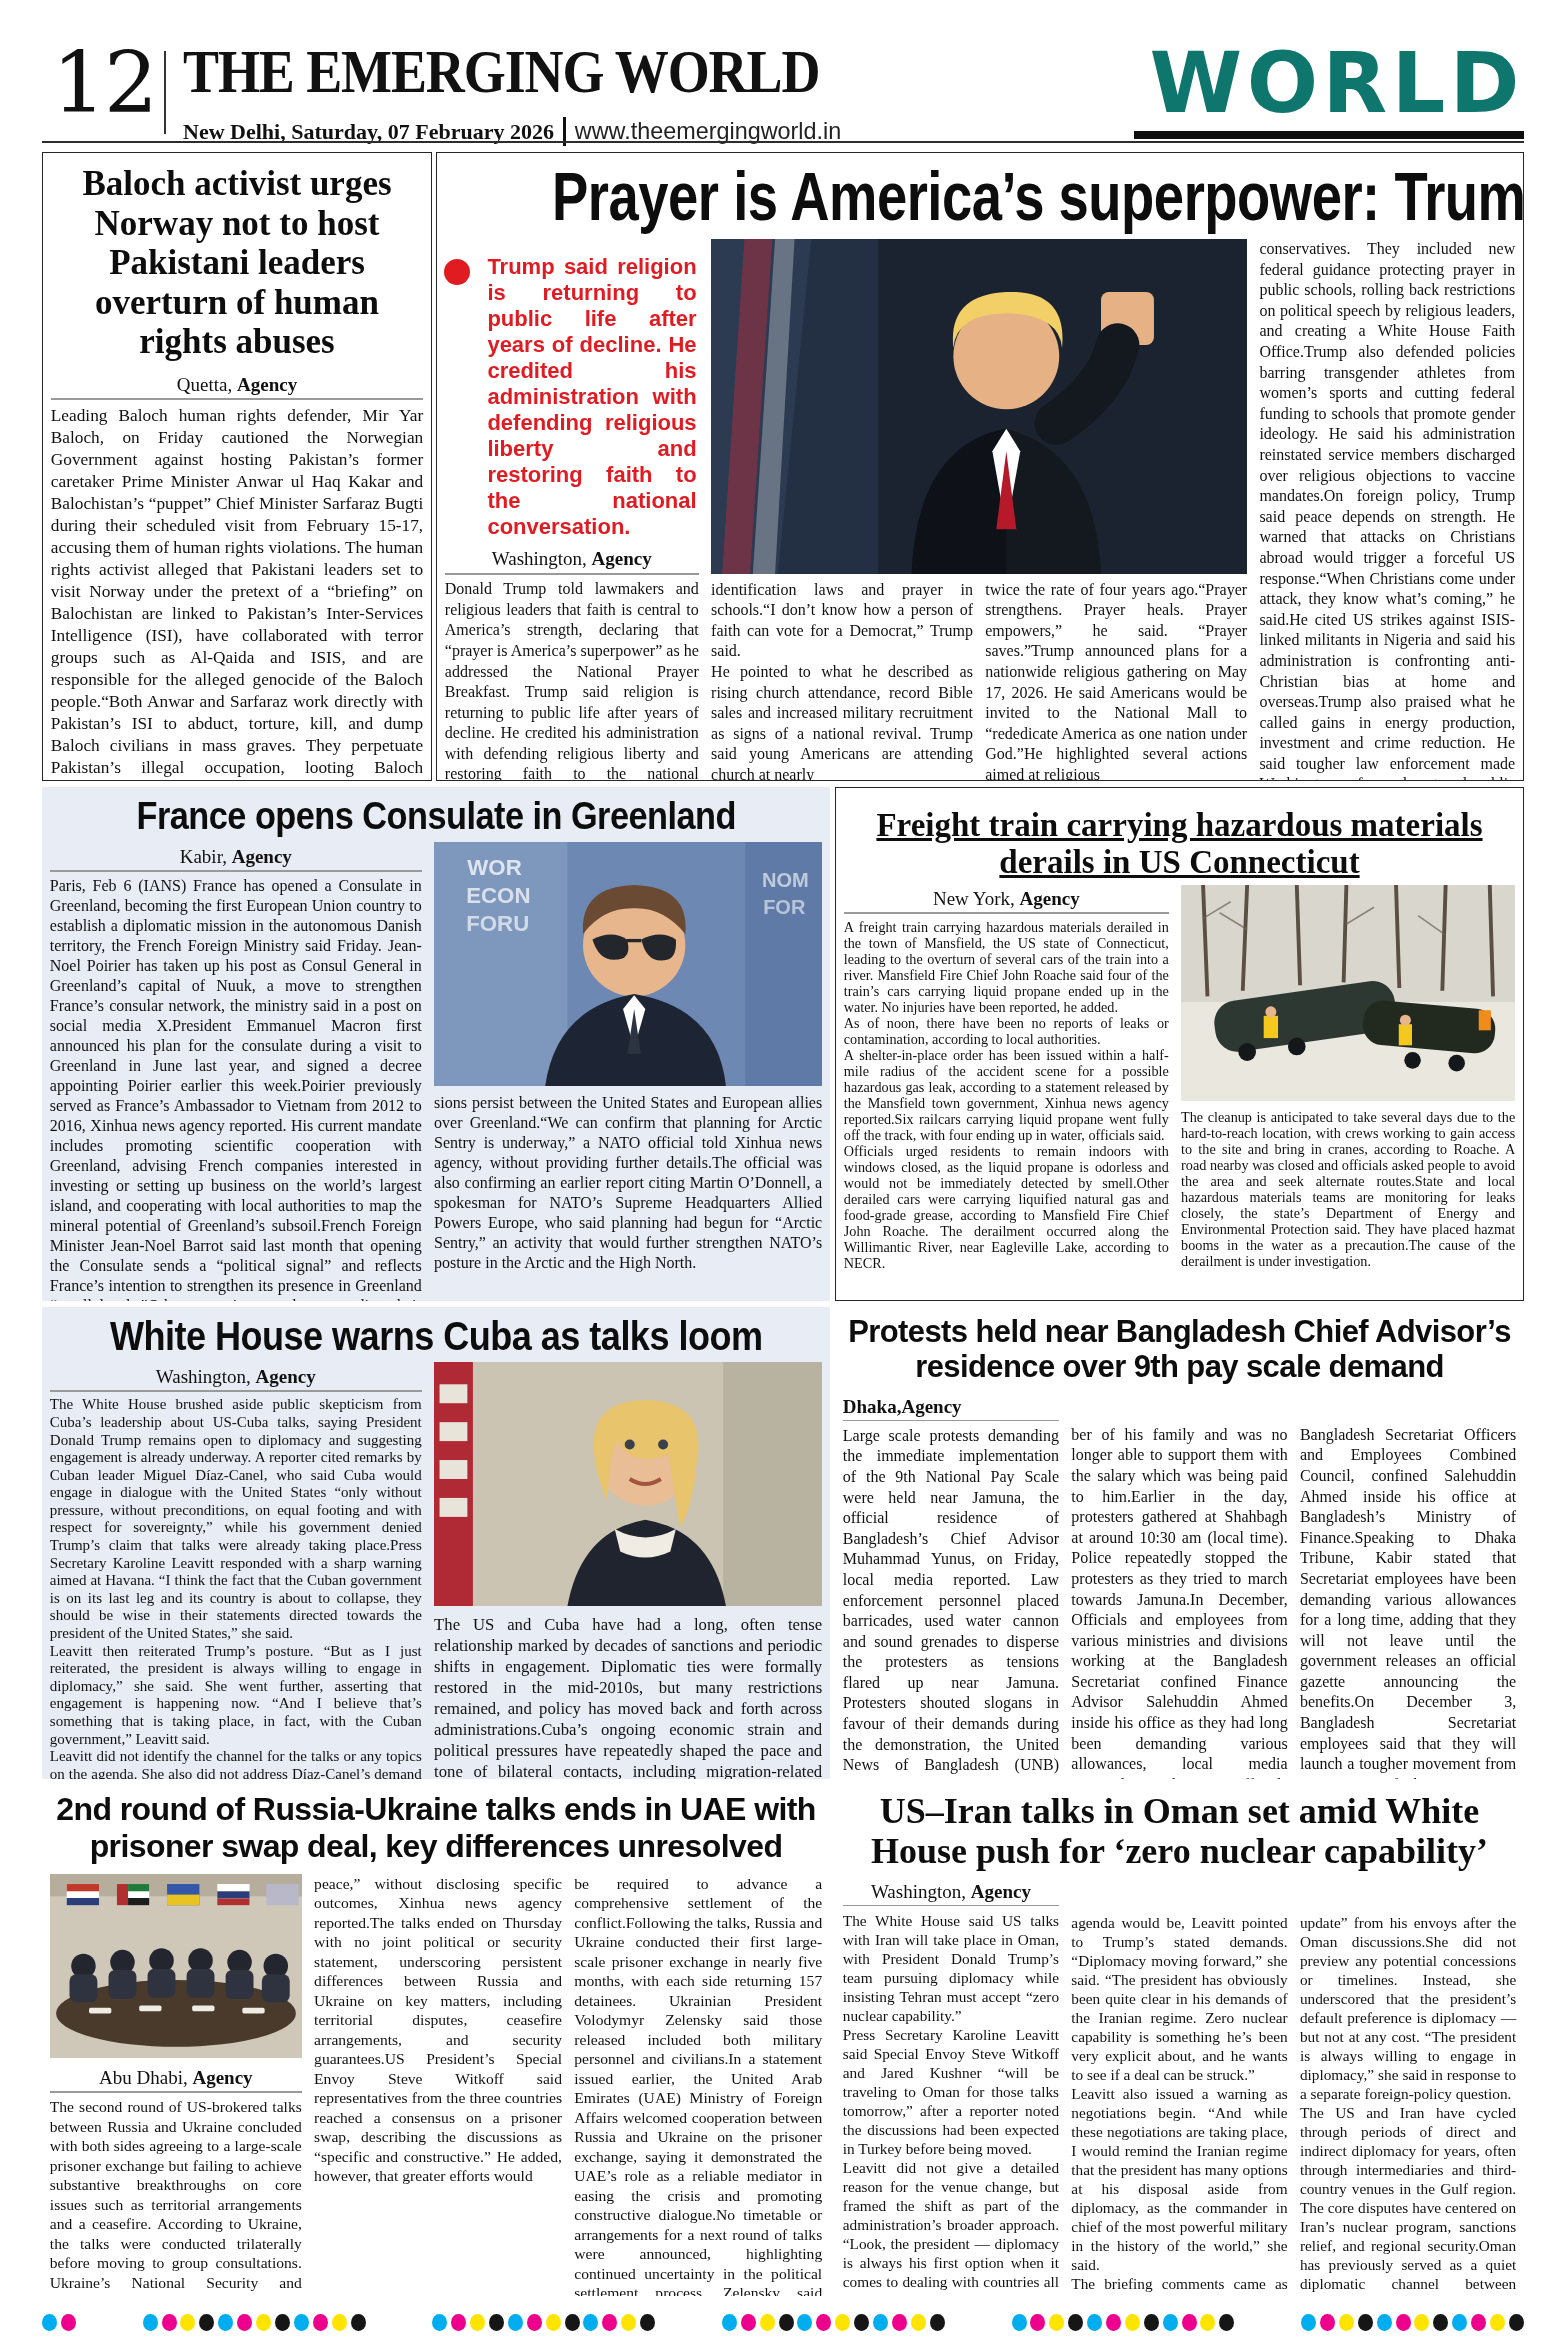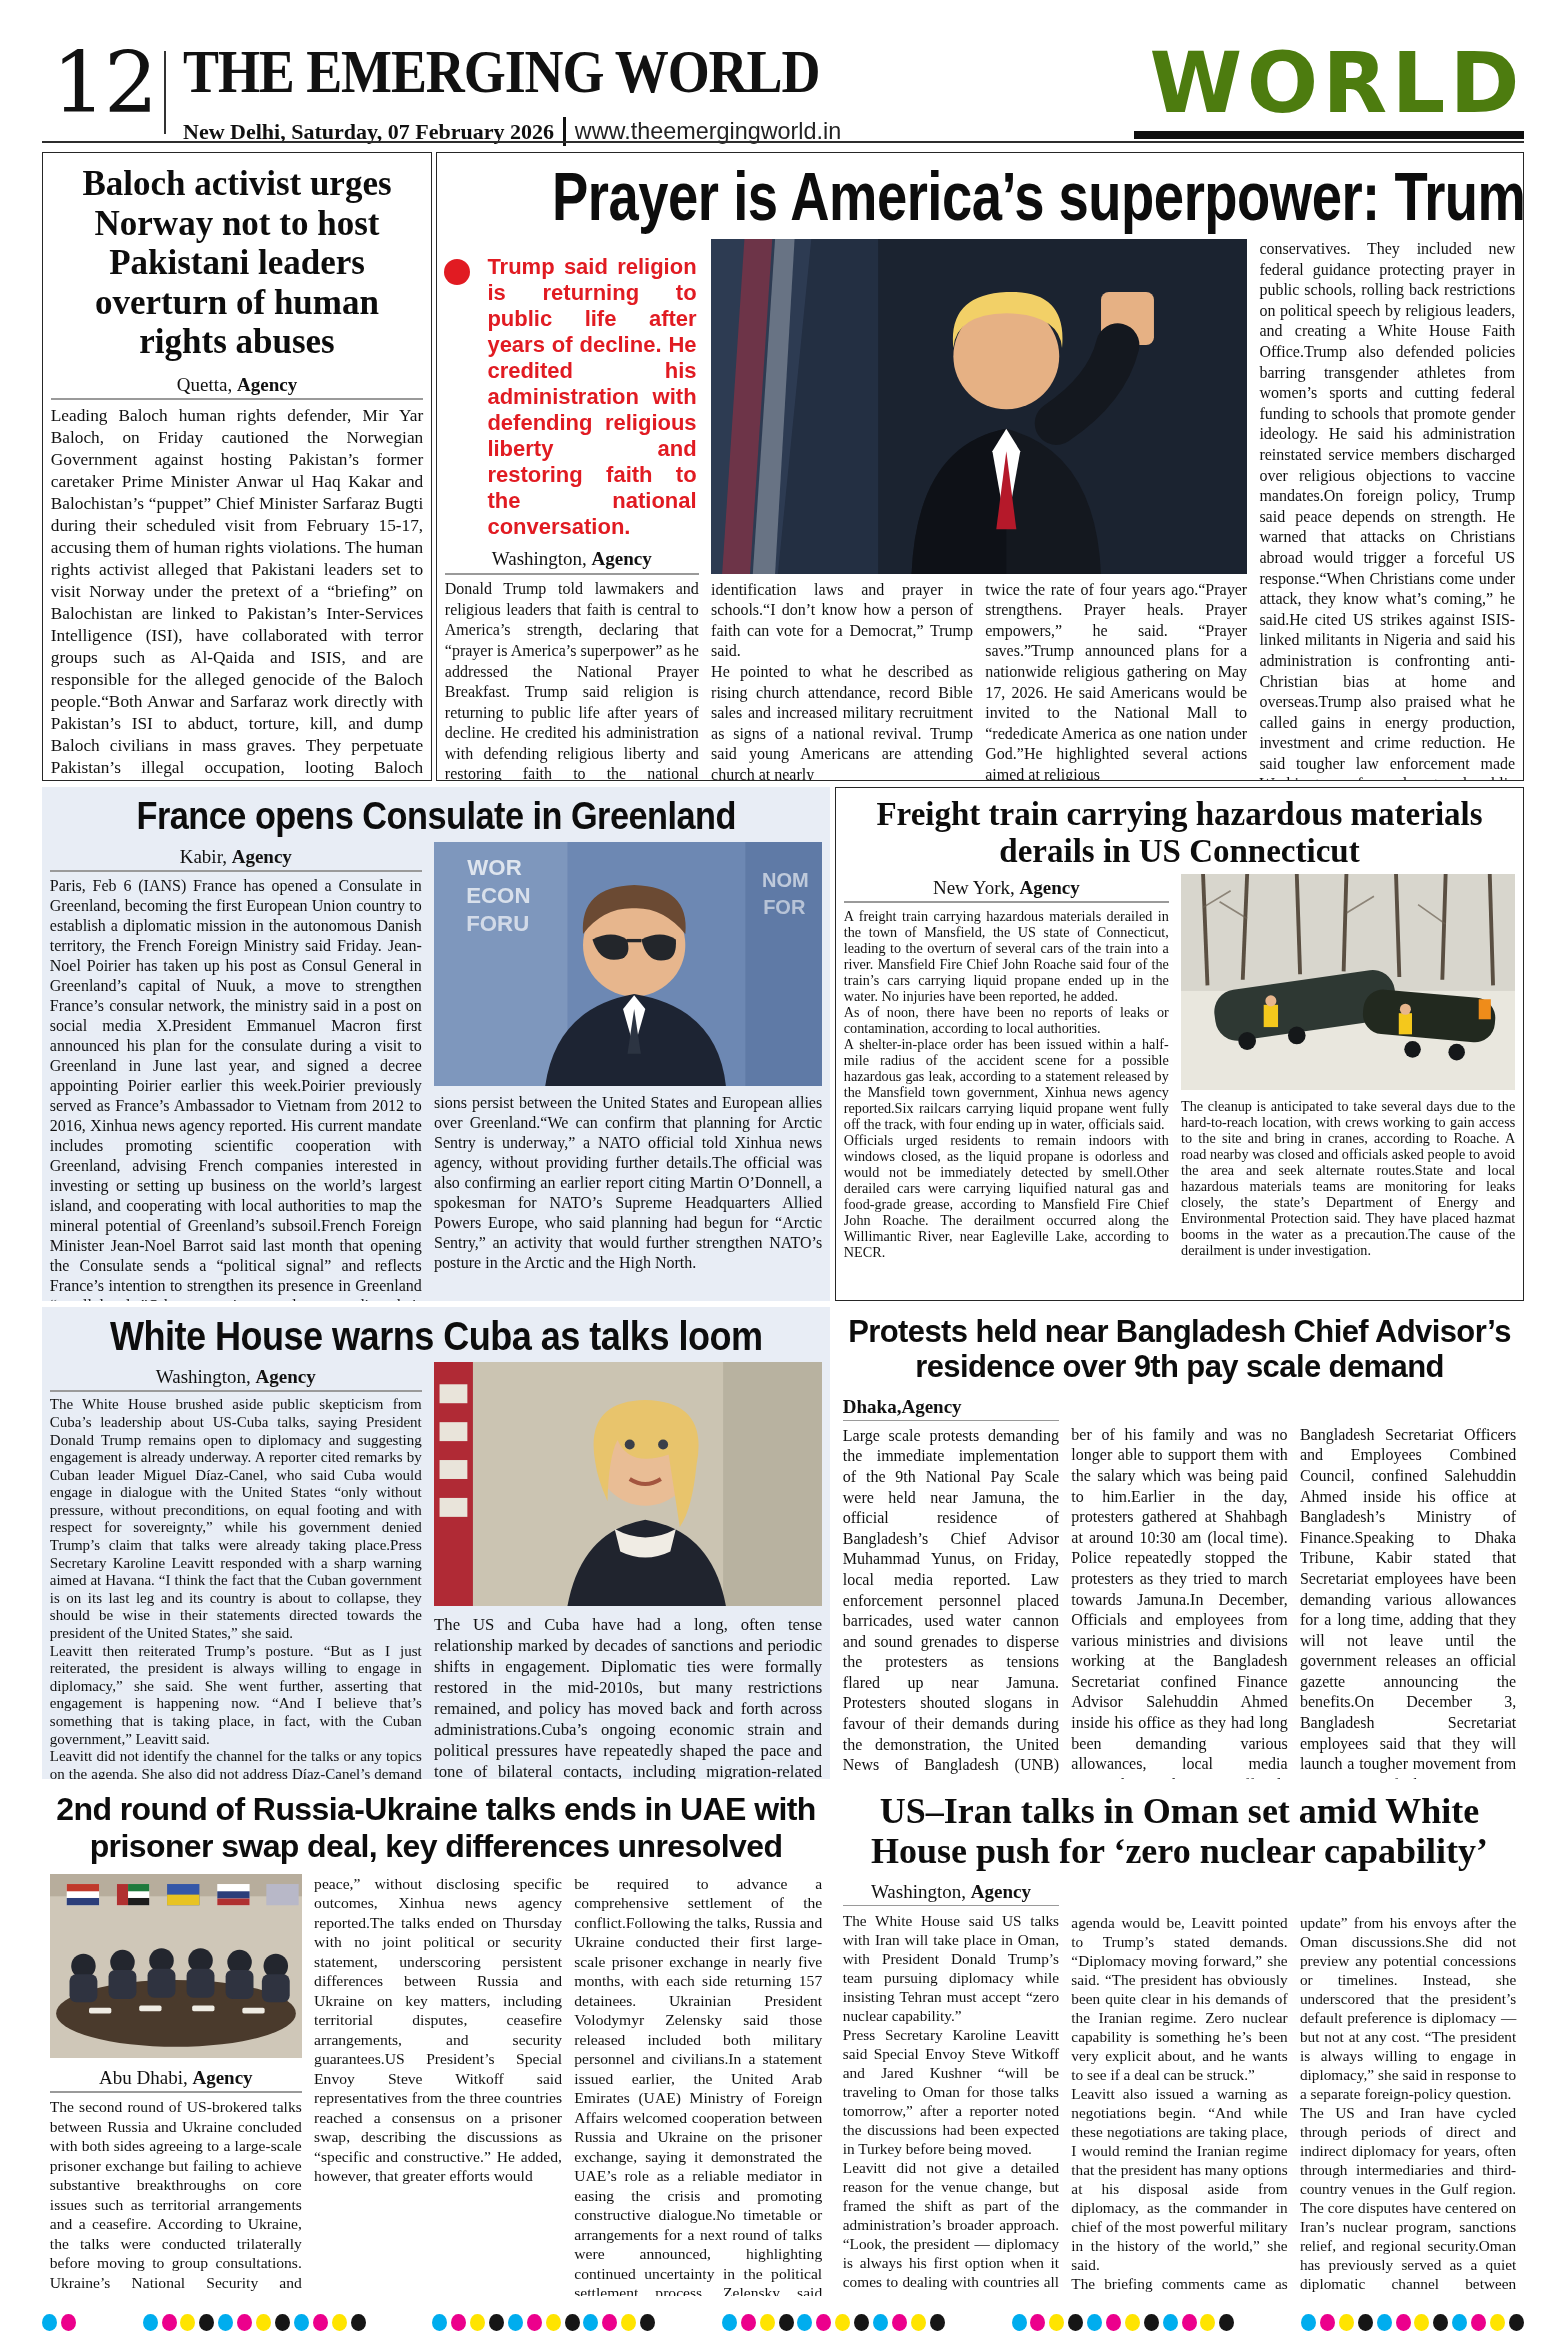--- a/index.html
+++ b/index.html
@@ -8,21 +8,21 @@
   
   #header{position:absolute;left:42px;top:43px;right:37px;height:96px;}
   .pagenum{position:absolute;left:10px;top:-10px;font-size:85px;font-weight:400;font-family:"DejaVu Serif",serif;letter-spacing:-2.2px;}
   .head-vbar{position:absolute;left:122px;top:7.8px;width:2.2px;height:83px;background:#333;}
   .mast{position:absolute;left:141px;top:-5.6px;}
   .mast-title{font-size:54px;font-weight:700;letter-spacing:-1.1px;font-family:"Liberation Serif",serif;white-space:nowrap;transform:scaleY(1.12);transform-origin:top left;}
   .mast-sub{display:flex;align-items:center;gap:9px;margin-top:18px;}
   .mast-date{font-size:22px;font-weight:700;white-space:nowrap;}
   .sub-vbar{width:2.8px;height:29px;background:#111;}
   .mast-url{font-size:23.4px;font-family:"Liberation Sans",sans-serif;color:#222;white-space:nowrap;}
-  .section-title{position:absolute;right:0;top:-9px;font-family:"DejaVu Sans",sans-serif;font-weight:700;font-size:84px;letter-spacing:4.5px;color:#4d7c0f;white-space:nowrap;}
+  .section-title{position:absolute;right:0;top:-9px;font-family:"DejaVu Sans",sans-serif;font-weight:700;font-size:84px;letter-spacing:4.5px;color:#0f766e;white-space:nowrap;}
   .section-bar{position:absolute;right:0;top:88px;width:390px;height:8.4px;background:#0e0e0e;}
   #header-rule{position:absolute;left:42px;right:37px;top:141px;height:1.7px;background:#2c2c2c;}
   
   .article{position:absolute;overflow:hidden;padding:5.6px 7.8px;}
   .bordered{border:1.7px solid #262626;}
   .bluebox{background:#e8edf5;}
   .headline{text-align:center;font-weight:700;color:#0d0d0d;}
   .h-serif{font-family:"Liberation Serif",serif;}
   .h-sans{font-family:"Liberation Sans",sans-serif;letter-spacing:-0.6px;}
   .squeeze{white-space:nowrap;transform:scaleX(.8);transform-origin:center top;}
@@ -39,21 +39,21 @@
   #a-trump .bt{font-size:16px;line-height:20.6px;}
   .pullquote{position:relative;color:#e11b22;font-family:"Liberation Sans",sans-serif;font-weight:700;font-size:22px;line-height:26px;text-align:justify;padding:14.5px 2.2px 5.6px 5.6px;}
   .pq-dot{position:absolute;left:-1.1px;top:20px;width:26px;height:26px;border-radius:50%;background:#e11b22;}
   .pq-text{display:block;padding-left:37px;}
   
   #a-baloch .bt{font-size:17.3px;line-height:22px;}
   #a-baloch .headline{font-size:35px;line-height:1.13;margin-top:5.6px;}
   #a-baloch .dateline{margin-top:9px;}
   #a-france .headline{font-size:39px;line-height:1.05;margin-top:3.3px;}
   #a-france .bt{font-size:16px;line-height:20px;}
-  #a-freight .headline{font-size:33px;line-height:1.12;margin-top:2px;}
+  #a-freight .headline{font-size:33px;line-height:1.12;margin-top:13px;text-decoration:underline;}
   #a-freight .bt{font-size:14.2px;line-height:16px;}
   #a-cuba .headline{font-size:41px;line-height:1.05;margin-top:2.2px;}
   #a-cuba .bt{font-size:15px;line-height:17.6px;}
   #a-bangla .headline{font-size:31px;line-height:1.15;margin-top:1.1px;}
   #a-bangla .bt{font-size:16px;line-height:20.6px;}
   #a-bangla .bt.wide{word-spacing:3.9px;}
   #a-russia .headline{font-size:32px;line-height:1.16;margin-top:1.1px;}
   #a-russia .bt{font-size:15.6px;line-height:19.5px;}
   #a-iran .headline{font-size:36px;line-height:1.12;margin-top:1.1px;}
   #a-iran .bt{font-size:15.3px;line-height:19px;}

